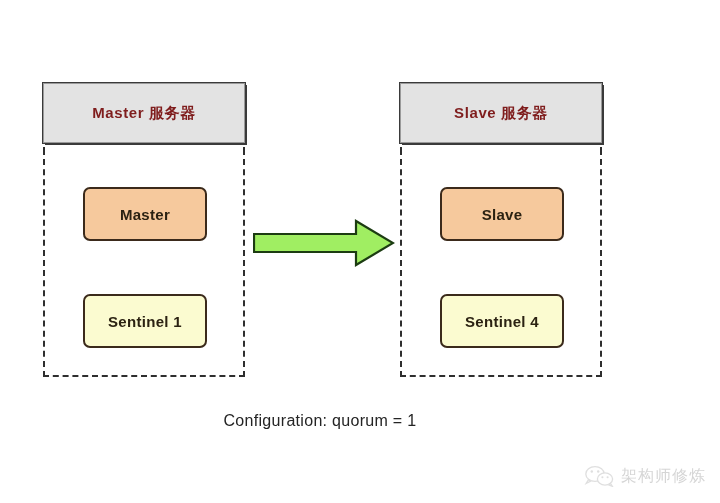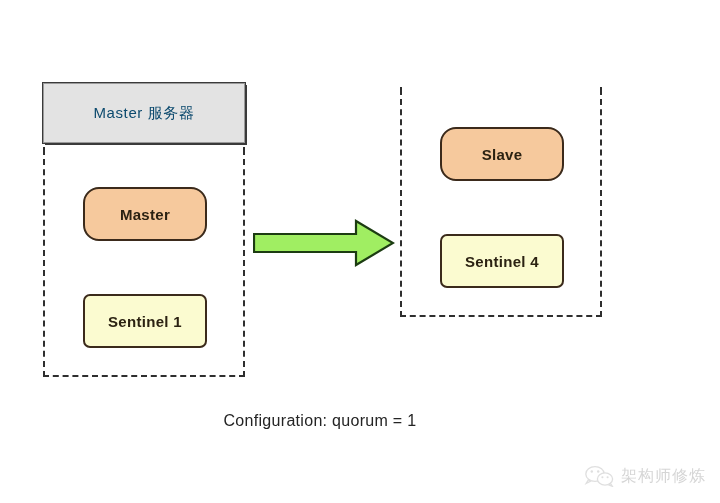--- a/index.html
+++ b/index.html
@@ -35,22 +35,22 @@
     background: #e3e3e3;
     border: 1px solid #9a9a9a;
     box-shadow: 2px 2px 0 0 #3a3a3a, -1px -1px 0 0 #3a3a3a,
                 0 0 0 1px #3a3a3a;
     display: flex;
     align-items: center;
     justify-content: center;
   }
   .group-header-label {
     font-size: 15px;
-    font-weight: normal;
-    color: #0c4a6e;
+    font-weight: bold;
+    color: #7f1d1d;
     letter-spacing: 0.6px;
     white-space: nowrap;
   }
 
   .group-body {
     box-sizing: border-box;
     height: 228px;
     margin-top: 6px;
     border: 2px dashed #2e2e2e;
     border-top: none;
@@ -80,21 +80,21 @@
     align-items: center;
     justify-content: center;
   }
   .node-label {
     font-size: 15px;
     font-weight: bold;
     color: #2b2212;
     letter-spacing: 0.3px;
     white-space: nowrap;
   }
-  .node-primary  { background: #f6c99d; border-radius: 16px; }
+  .node-primary  { background: #f6c99d; }
   .node-sentinel { background: #fbfbd0; }
 
   .node-slot-top    { left: 38px; top: 38px; }
   .node-slot-bottom { left: 38px; top: 145px; }
 
   
   .arrow {
     position: absolute;
     left: 253px;
     top: 218px;
@@ -151,20 +151,23 @@
     </div>
   </div>
 
   <div class="arrow">
     <svg width="142" height="50" viewBox="0 0 142 50">
       <polygon points="1,16 103,16 103,3 140,25 103,47 103,34 1,34" fill="#a0ee62" stroke="#1c3c12" stroke-width="2.2" stroke-linejoin="miter"></polygon>
     </svg>
   </div>
 
   <div class="server-group group-right">
+    <div class="group-header">
+      <span class="group-header-label">Slave 服务器</span>
+    </div>
     <div class="group-body">
       <div class="node node-primary node-slot-top">
         <span class="node-label">Slave</span>
       </div>
       <div class="node node-sentinel node-slot-bottom">
         <span class="node-label">Sentinel 4</span>
       </div>
     </div>
   </div>
 

